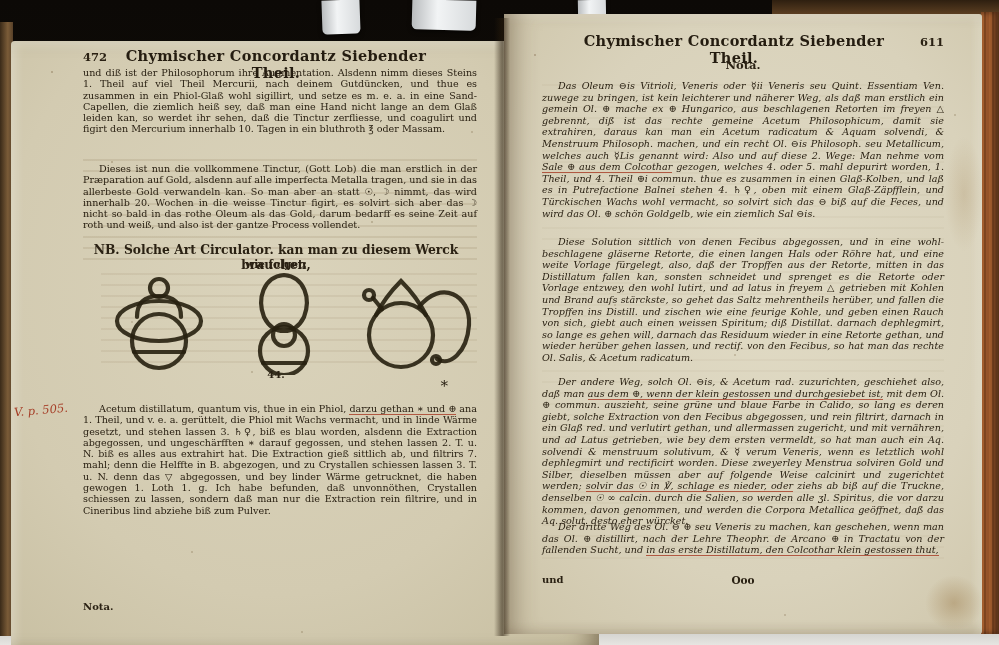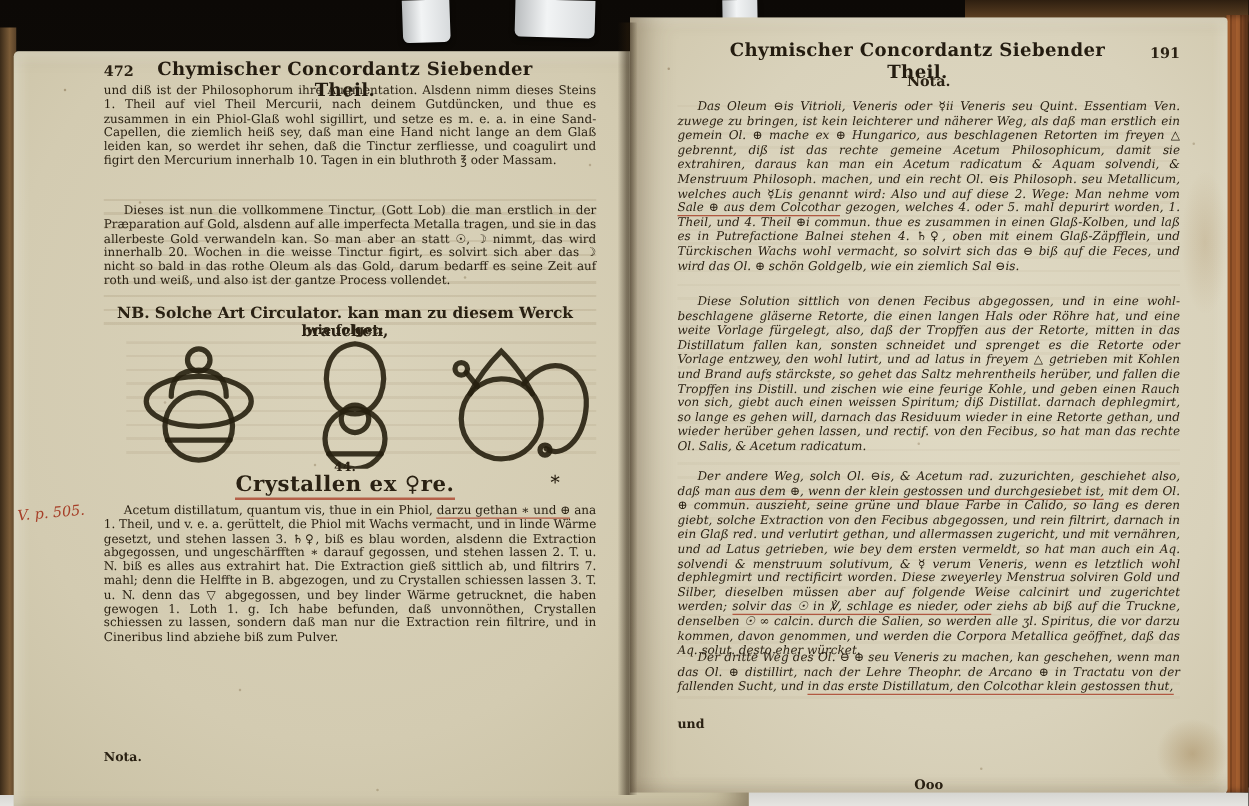--- a/index.html
+++ b/index.html
@@ -39,21 +39,21 @@
   .rtitle{font-weight:bold;font-size:14.5px;letter-spacing:.3px;text-align:center;color:#241c10;}
   .pnum{font-weight:bold;font-size:11.5px;}
   .center{text-align:center;}
   .nb1{font-weight:bold;font-size:12.3px;text-align:center;}
   .nb2{font-weight:bold;font-size:10.5px;text-align:center;}
   .secnum{font-size:10px;text-align:center;font-weight:bold;}
   .sectitle{font-weight:bold;font-size:17px;text-align:center;letter-spacing:.4px;}
   .sectitle2{font-weight:bold;font-size:14px;text-align:center;}
   .notah{font-weight:bold;font-size:11.5px;text-align:center;}
   .catch{font-weight:bold;font-size:10px;text-align:left;}
-  .sig{font-weight:bold;font-size:10.5px;margin-top:48px;}
+  .sig{font-weight:bold;font-size:10.5px;}
   .rul{border-bottom:1.6px solid rgba(168,59,36,.8);}
   .t-rul{border-bottom:2px solid rgba(168,59,36,.75);}
   .red-note{color:#a63f28;font-style:italic;font-size:11.5px;transform:rotate(-5deg);}
   .mstar{font-size:15px;color:#2a2113;}
   
   .ghost{background:repeating-linear-gradient(180deg,rgba(118,94,58,.13) 0 2px,rgba(118,94,58,0) 2px 11px);filter:blur(.6px);pointer-events:none;}
   .stain{background:radial-gradient(ellipse at center,rgba(148,112,60,.38),rgba(148,112,60,0) 68%);}
   .specks{width:2px;height:2px;background:rgba(110,85,50,.4);border-radius:50%;
     box-shadow:60px 90px 0 rgba(110,85,50,.35), 200px 300px 0 rgba(110,85,50,.3), 320px 150px 0 rgba(100,80,45,.32),
                140px 480px 0 rgba(110,85,50,.3), 390px 420px 0 rgba(110,85,50,.28), 250px 560px 0 rgba(110,85,50,.3),
@@ -106,39 +106,38 @@
         <circle class="vline" cx="302" cy="64" r="32"></circle>
         <path class="vline" d="M277,44 Q286,26 302,10 Q318,26 327,44"></path>
         <circle class="vline" cx="270" cy="24" r="5"></circle>
         <line class="vline" x1="274" y1="27" x2="283" y2="38"></line>
         <path class="vline" d="M320,36 C342,8 372,24 370,54 C368,82 350,96 338,88"></path>
         <circle class="vline" cx="337" cy="89" r="4"></circle>
       </g>
     </svg>
 
     <div class="abs secnum" style="left:60px;top:328px;width:410px;">44.</div>
-    <div class="abs sectitle" style="left:60px;top:337px;width:410px;"><span class="t-rul">Crystallen ex ♀re.</span></div>
     <span class="abs mstar" style="left:428px;top:333px;">∗</span>
 
     <div class="abs body-text" style="left:72px;top:362px;width:394px;text-indent:16px;"><span>Acetum distillatum, quantum vis, thue in ein Phiol, </span><span class="rul">darzu gethan ∗ und ⊕</span><span> ana 1. Theil, und v. e. a. gerüttelt, die Phiol mit Wachs vermacht, und in linde Wärme gesetzt, und stehen lassen 3. ♄♀, biß es blau worden, alsdenn die Extraction abgegossen, und ungeschärfften ∗ darauf gegossen, und stehen lassen 2. T. u. N. biß es alles aus extrahirt hat.  Die Extraction gieß sittlich ab, und filtrirs 7. mahl; denn die Helffte in B. abgezogen, und zu Crystallen schiessen lassen 3. T. u. N. denn das ▽ abgegossen, und bey linder Wärme getrucknet, die haben gewogen 1. Loth 1. g.  Ich habe befunden, daß unvonnöthen, Crystallen schiessen zu lassen, sondern daß man nur die Extraction rein filtrire, und in Cineribus lind abziehe biß zum Pulver.</span></div>
 
 
     <div class="abs catch" style="left:72px;top:560px;width:394px;">Nota.</div>
 
     <div class="abs red-note" style="left:3px;top:362px;">V. p. 505.</div>
   </div>
 
   <div class="abs page page-right rp">
     <div class="abs specks" style="left:30px;top:40px;"></div>
     <div class="abs ghost" style="left:38px;top:70px;width:402px;height:480px;opacity:.35;"></div>
     <div class="abs stain" style="left:420px;top:560px;width:60px;height:58px;"></div>
     <div class="abs stain" style="left:440px;top:120px;width:40px;height:120px;opacity:.5;"></div>
 
     <div class="abs rtitle" style="left:60px;top:18px;width:340px;">Chymischer Concordantz Siebender Theil.</div>
-    <span class="abs pnum" style="left:416px;top:21px;">191</span>
+    <span class="abs pnum" style="left:416px;top:21px;">611</span>
 
     <div class="abs notah" style="left:38px;top:44px;width:402px;">Nota.</div>
 
     <div class="abs body-text indent" style="left:38px;top:66px;width:402px;"><span>Das Oleum ⊖is Vitrioli, Veneris oder ☿ii Veneris seu Quint. Essentiam Ven. zuwege zu bringen, ist kein leichterer und näherer Weg, als daß man erstlich ein gemein Ol. ⊕ mache ex ⊕ Hungarico, aus beschlagenen Retorten im freyen △ gebrennt, diß ist das rechte gemeine Acetum Philosophicum, damit sie extrahiren, daraus kan man ein Acetum radicatum &amp; Aquam solvendi, &amp; Menstruum Philosoph. machen, und ein recht Ol. ⊖is Philosoph. seu Metallicum, welches auch ☿Lis genannt wird:  Also und auf diese 2. Wege:  Man nehme vom </span><span class="rul">Sale ⊕ aus dem Colcothar</span><span> gezogen, welches 4. oder 5. mahl depurirt worden, 1. Theil, und 4. Theil ⊕i commun. thue es zusammen in einen Glaß-Kolben, und laß es in Putrefactione Balnei stehen 4. ♄♀, oben mit einem Glaß-Zäpfflein, und Türckischen Wachs wohl vermacht, so solvirt sich das ⊖ biß auf die Feces, und wird das Ol. ⊕ schön Goldgelb, wie ein ziemlich Sal ⊖is.</span></div>
 
     <div class="abs body-text indent" style="left:38px;top:222px;width:402px;">Diese Solution sittlich von denen Fecibus abgegossen, und in eine wohl-beschlagene gläserne Retorte, die einen langen Hals oder Röhre hat, und eine weite Vorlage fürgelegt, also, daß der Tropffen aus der Retorte, mitten in das Distillatum fallen kan, sonsten schneidet und sprenget es die Retorte oder Vorlage entzwey, den wohl lutirt, und ad latus in freyem △ getrieben mit Kohlen und Brand aufs stärckste, so gehet das Saltz mehrentheils herüber, und fallen die Tropffen ins Distill. und zischen wie eine feurige Kohle, und geben einen Rauch von sich, giebt auch einen weissen Spiritum; diß Distillat. darnach dephlegmirt, so lange es gehen will, darnach das Residuum wieder in eine Retorte gethan, und wieder herüber gehen lassen, und rectif. von den Fecibus, so hat man das rechte Ol. Salis, &amp; Acetum radicatum.</div>
 
     <div class="abs body-text indent" style="left:38px;top:362px;width:402px;"><span>Der andere Weg, solch Ol. ⊖is, &amp; Acetum rad. zuzurichten, geschiehet also, daß man </span><span class="rul">aus dem ⊕, wenn der klein gestossen und durchgesiebet ist,</span><span> mit dem Ol. ⊕ commun. auszieht, seine grüne und blaue Farbe in Calido, so lang es deren giebt, solche Extraction von den Fecibus abgegossen, und rein filtrirt, darnach in ein Glaß red. und verlutirt gethan, und allermassen zugericht, und mit vernähren, und ad Latus getrieben, wie bey dem ersten vermeldt, so hat man auch ein Aq. solvendi &amp; menstruum solutivum, &amp; ☿ verum Veneris, wenn es letztlich wohl dephlegmirt und rectificirt worden.  Diese zweyerley Menstrua solviren Gold und Silber, dieselben müssen aber auf folgende Weise calcinirt und zugerichtet werden;  </span><span class="rul">solvir das ☉ in ℣, schlage es nieder, oder</span><span> ziehs ab biß auf die Truckne, denselben ☉ ∞ calcin. durch die Salien, so werden alle ʒl. Spiritus, die vor darzu kommen, davon genommen, und werden die Corpora Metallica geöffnet, daß das Aq. solut. desto eher würcket.</span></div>
 
     <div class="abs body-text indent" style="left:38px;top:507px;width:402px;"><span>Der dritte Weg des Ol. ⊖ ⊕ seu Veneris zu machen, kan geschehen, wenn man das Ol. ⊕ distillirt, nach der Lehre Theophr. de Arcano ⊕ in Tractatu von der fallenden Sucht, und </span><span class="rul">in das erste Distillatum, den Colcothar klein gestossen thut,</span></div>

